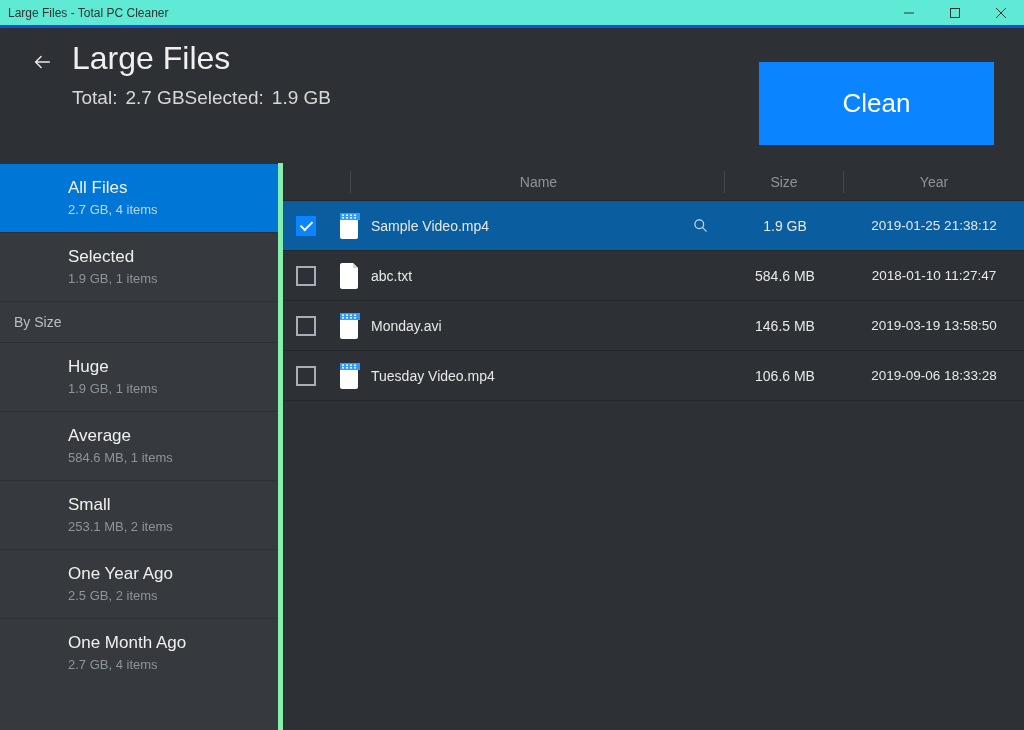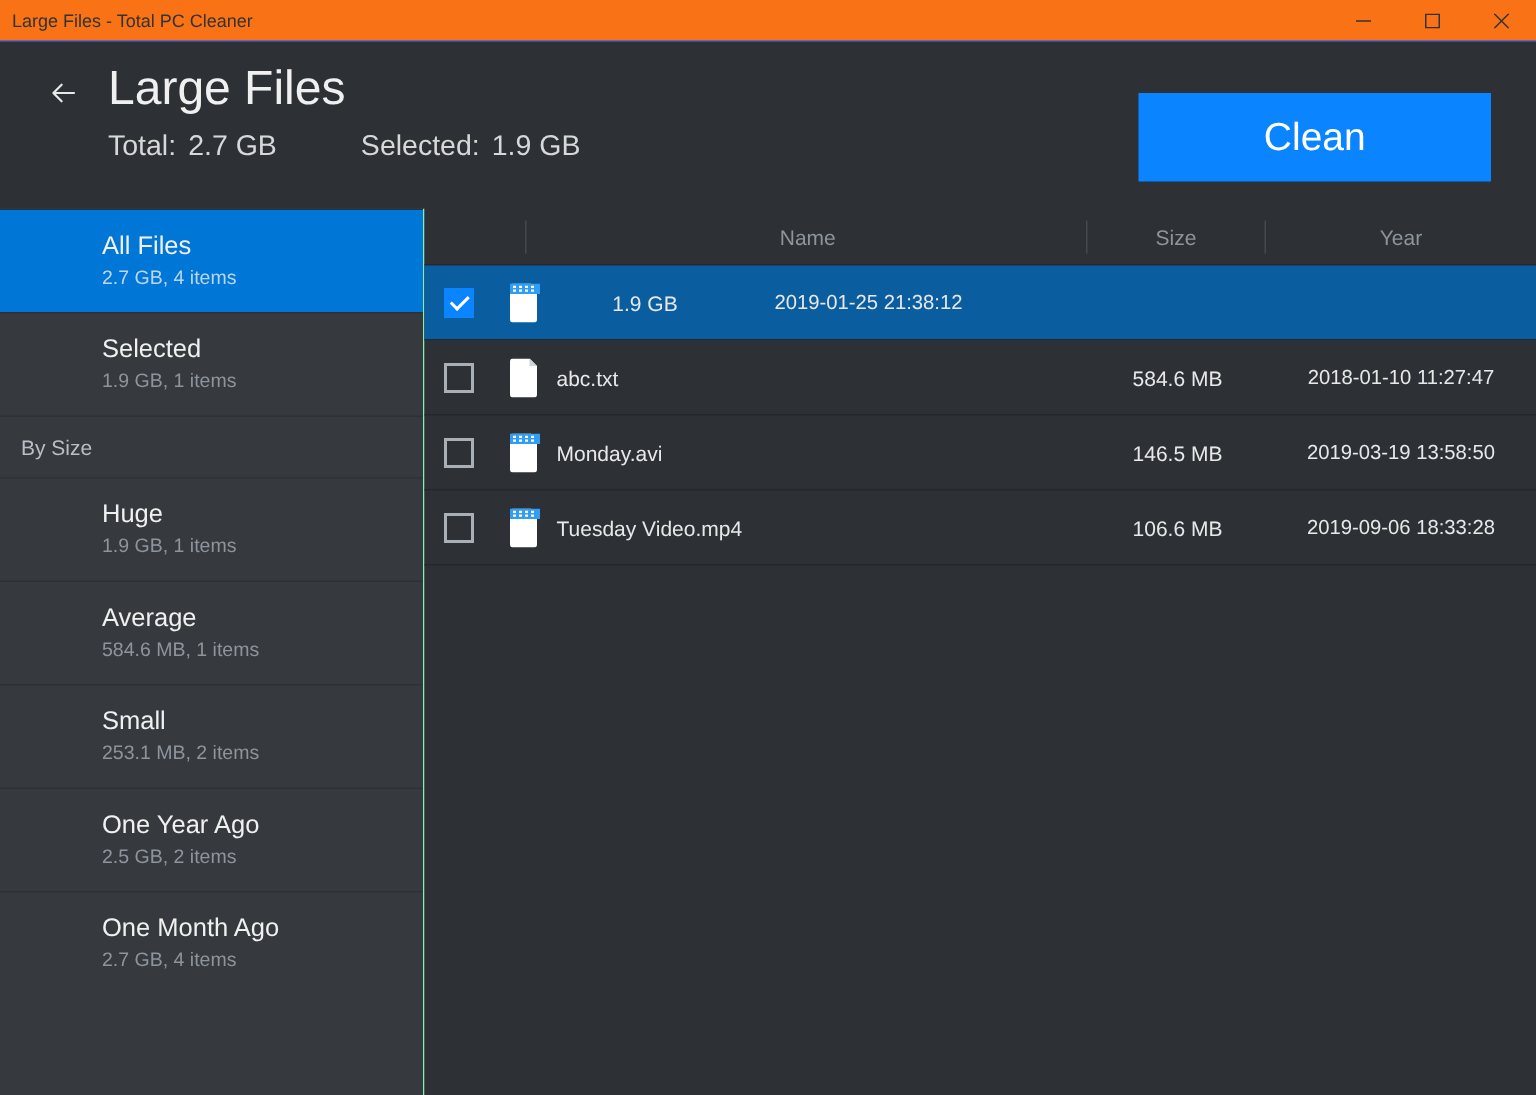--- a/index.html
+++ b/index.html
@@ -5,27 +5,27 @@
     * { margin: 0; padding: 0; box-sizing: border-box; }
     body {
       font-family: "Segoe UI", -apple-system, sans-serif;
       background: #fff;
       width: 1024px;
       height: 730px;
       overflow: hidden;
     }
     .titlebar {
       height: 28px;
-      background: #f97316;
+      background: #5eead4;
       display: flex;
       align-items: center;
       padding: 0 0 0 8px;
       font-size: 12px;
       color: #333;
-      border-bottom: 1px solid #1d4ed8;
+      border-bottom: 3px solid #1d4ed8;
     }
     .titlebar-title { flex: 1; }
     .titlebar-controls { display: flex; }
     .titlebar-btn {
       width: 46px;
       height: 28px;
       display: flex;
       align-items: center;
       justify-content: center;
       font-size: 10px;
@@ -61,48 +61,47 @@
     }
     .header-text { }
     .page-title {
       font-size: 32px;
       font-weight: 300;
       margin-bottom: 10px;
       color: #f0f0f0;
     }
     .summary-row {
       display: flex;
-      gap: 56px;
       font-size: 19px;
       color: #d8d8d8;
       font-weight: 300;
     }
     .summary-item { display: flex; gap: 8px; }
     .clean-btn {
       background: #0a84ff;
       color: #fff;
       font-size: 26px;
       font-weight: 300;
       border: none;
-      padding: 14px 0;
+      padding: 26px 0;
       width: 235px;
       margin-top: 22px;
       cursor: pointer;
       text-align: center;
     }
     .content {
       flex: 1;
       display: flex;
       overflow: hidden;
     }
     .sidebar {
       width: 283px;
       background: #363a3f;
       overflow-y: auto;
-      border-right: 1px solid #86efac;
+      border-right: 5px solid #86efac;
     }
     .sidebar-item {
       padding: 14px 20px 14px 68px;
       border-top: 1px solid #2d3136;
       cursor: pointer;
     }
     .sidebar-item.active {
       background: #0076d6;
     }
     .sidebar-item-label {
@@ -307,20 +306,29 @@
                 <rect x="2" y="1.5" width="2" height="1.5" fill="#fff"></rect>
                 <rect x="6" y="1.5" width="2" height="1.5" fill="#fff"></rect>
                 <rect x="10" y="1.5" width="2" height="1.5" fill="#fff"></rect>
                 <rect x="14" y="1.5" width="2" height="1.5" fill="#fff"></rect>
                 <rect x="2" y="4" width="2" height="1.5" fill="#fff"></rect>
                 <rect x="6" y="4" width="2" height="1.5" fill="#fff"></rect>
                 <rect x="10" y="4" width="2" height="1.5" fill="#fff"></rect>
                 <rect x="14" y="4" width="2" height="1.5" fill="#fff"></rect>
               </svg>
             </div>
+            <div class="row-name">
+              <span class="row-name-text">Sample Video.mp4</span>
+              <span class="search-icon-slot">
+                <svg width="15" height="15" viewBox="0 0 24 24" fill="none">
+                  <circle cx="10" cy="10" r="7" stroke="currentColor" stroke-width="2"></circle>
+                  <line x1="15" y1="15" x2="21" y2="21" stroke="currentColor" stroke-width="2" stroke-linecap="round"></line>
+                </svg>
+              </span>
+            </div>
             <div class="row-size">1.9 GB</div>
             <div class="row-date">2019-01-25 21:38:12</div>
           </div>
           <div class="table-row">
             <div class="row-check">
               <div class="checkbox"></div>
             </div>
             <div class="row-icon">
               <svg class="file-icon" viewBox="0 0 20 26">
                 <path d="M2 0h11l5 5v19a2 2 0 0 1-2 2H2a2 2 0 0 1-2-2V2a2 2 0 0 1 2-2z" fill="#fff"></path>

